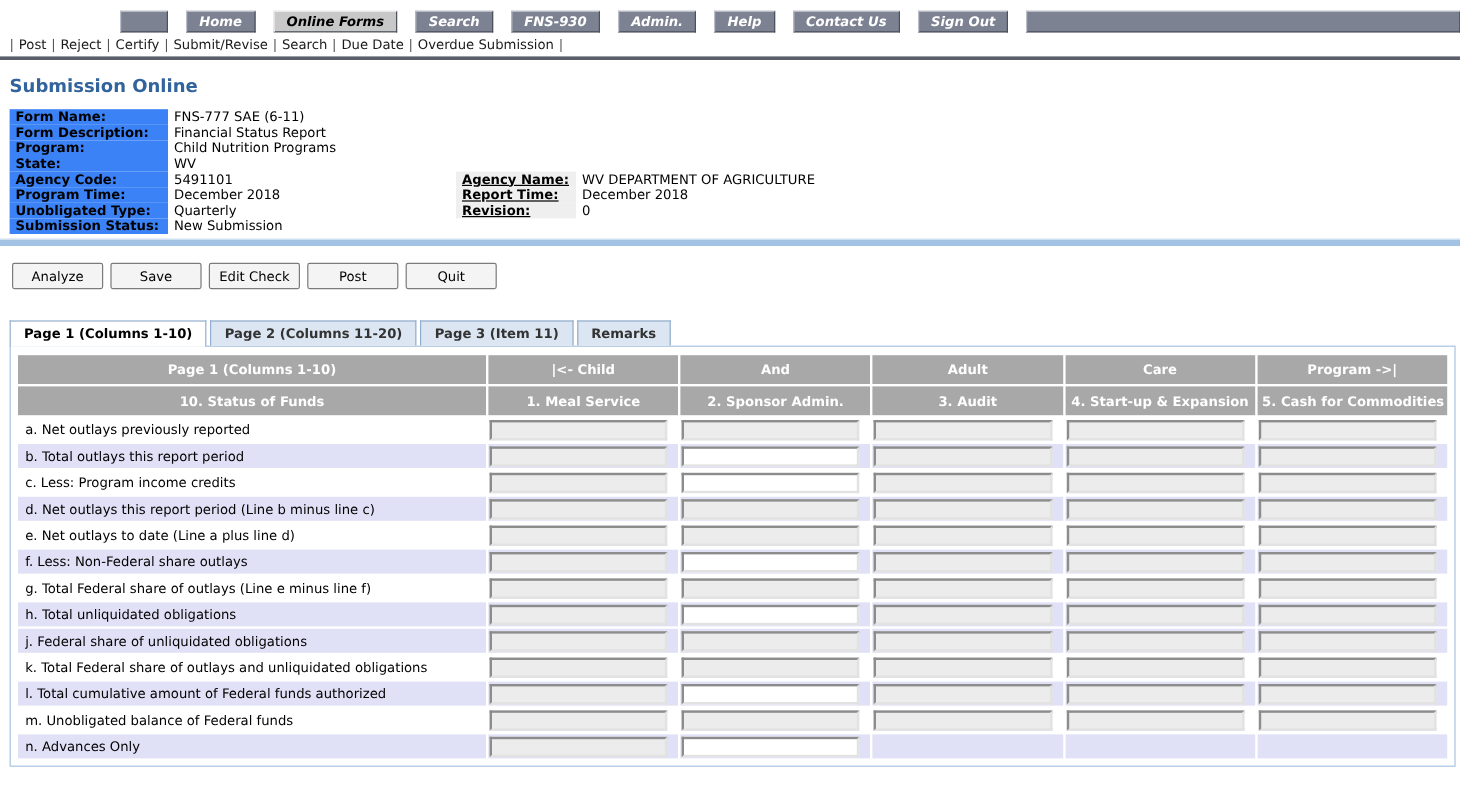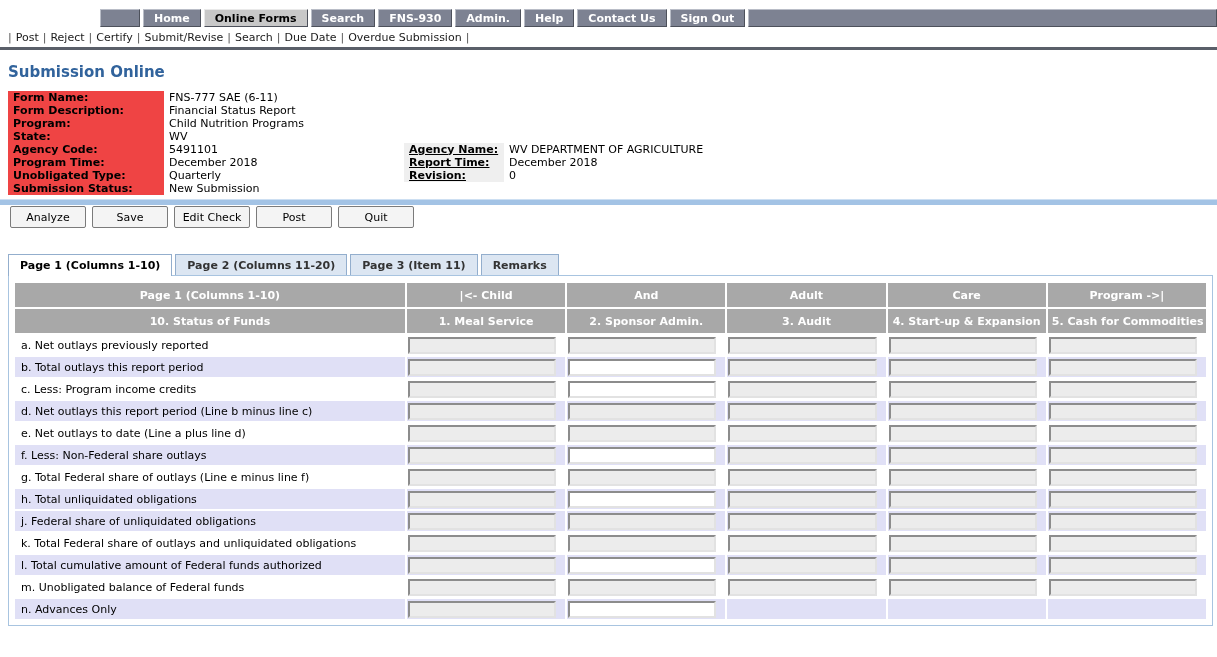--- a/index.html
+++ b/index.html
@@ -3,21 +3,21 @@
 <meta charset="utf-8">
 <style>
   * { box-sizing: border-box; }
   html,body { margin:0; padding:0; }
   body {
     width:1217px; height:657px; overflow:hidden; background:#fff;
     font-family:"DejaVu Sans","Liberation Sans",sans-serif; font-size:11px; color:#000;
   }
 
   
-  .top-nav { margin:9px 0 0 100px; display:flex; gap:3px; height:18px; }
+  .top-nav { margin:9px 0 0 100px; display:flex; gap:15px; height:18px;font-style:italic; }
   .nav-seg, .nav-btn {
     background:#7d8292;
     border-top:1px solid #b9bdc7; border-left:1px solid #b9bdc7;
     border-right:1px solid #4d515b; border-bottom:1px solid #4d515b;
   }
   .nav-seg.lead { width:40px; }
   .nav-seg.fill { flex:1; }
   .nav-btn {
     color:#fff; font-weight:bold; font-size:11px; padding:0 10px;
     display:flex; align-items:center; justify-content:center; cursor:pointer; white-space:nowrap;
@@ -29,29 +29,29 @@
   .menubar .sep { color:#555; margin:0 4px; }
   .menu-item { cursor:pointer; }
   .menu-rule { height:3px; background:#5a5f69; }
 
   
   .page-title { color:#31639c; font-size:15px; font-weight:bold; margin:13px 0 10px 8px; }
 
   
   .info { margin-left:8px; border-collapse:collapse; }
   .info td { font-size:11px; height:13px; line-height:12px; padding:0 5px; white-space:nowrap; }
-  .info td.lbl   { background:#ef4444; font-weight:bold; width:156px; }
+  .info td.lbl   { background:#3b82f6; font-weight:bold; width:132px; }
   .info td.val   { width:240px; }
   .info td.lbl2  { width:100px; }
   .info td.lbl2.filled { background:#efefef; font-weight:bold;text-decoration:underline; }
 
   .blue-bar { height:6px; background:#a3c3e5; border-top:1px solid #cddff2; margin-top:4px; }
 
   
-  .toolbar { margin:1px 0 0 10px; }
+  .toolbar { margin:14px 0 0 10px; }
   .tb {
     width:76px; height:22px; margin-right:6px;
     background:#f4f4f4; border:1px solid #7b7b7b; border-radius:2px;
     font-family:inherit; font-size:11px; color:#000; cursor:pointer;
   }
 
   
   .tabs { display:flex; gap:3px; margin:26px 0 0 8px; position:relative; z-index:2; }
   .tab {
     background:#dce6f2; border:1px solid #93aecd; border-bottom:none;

